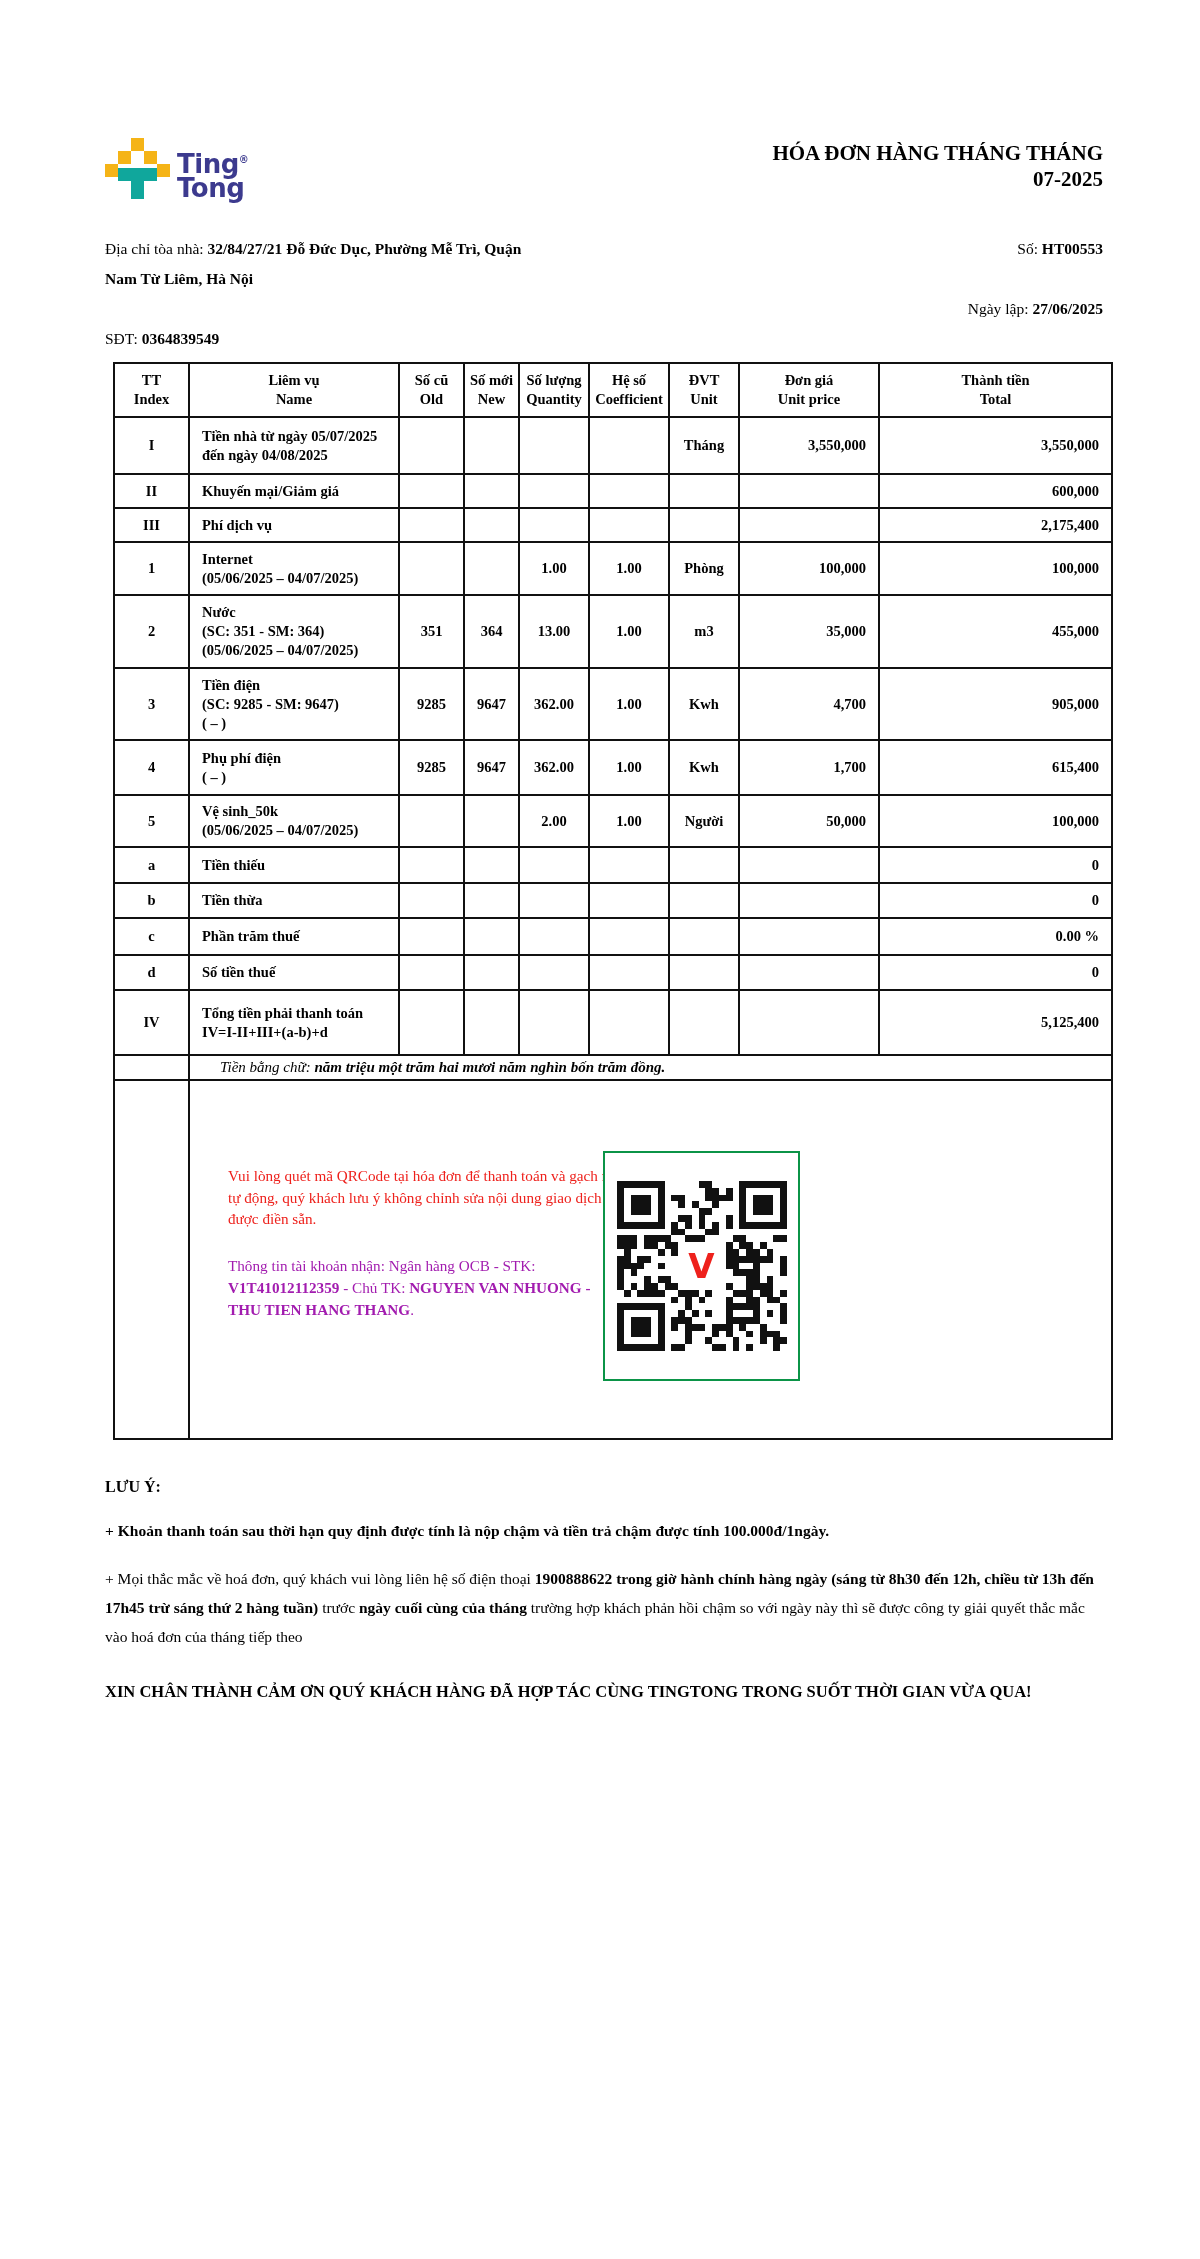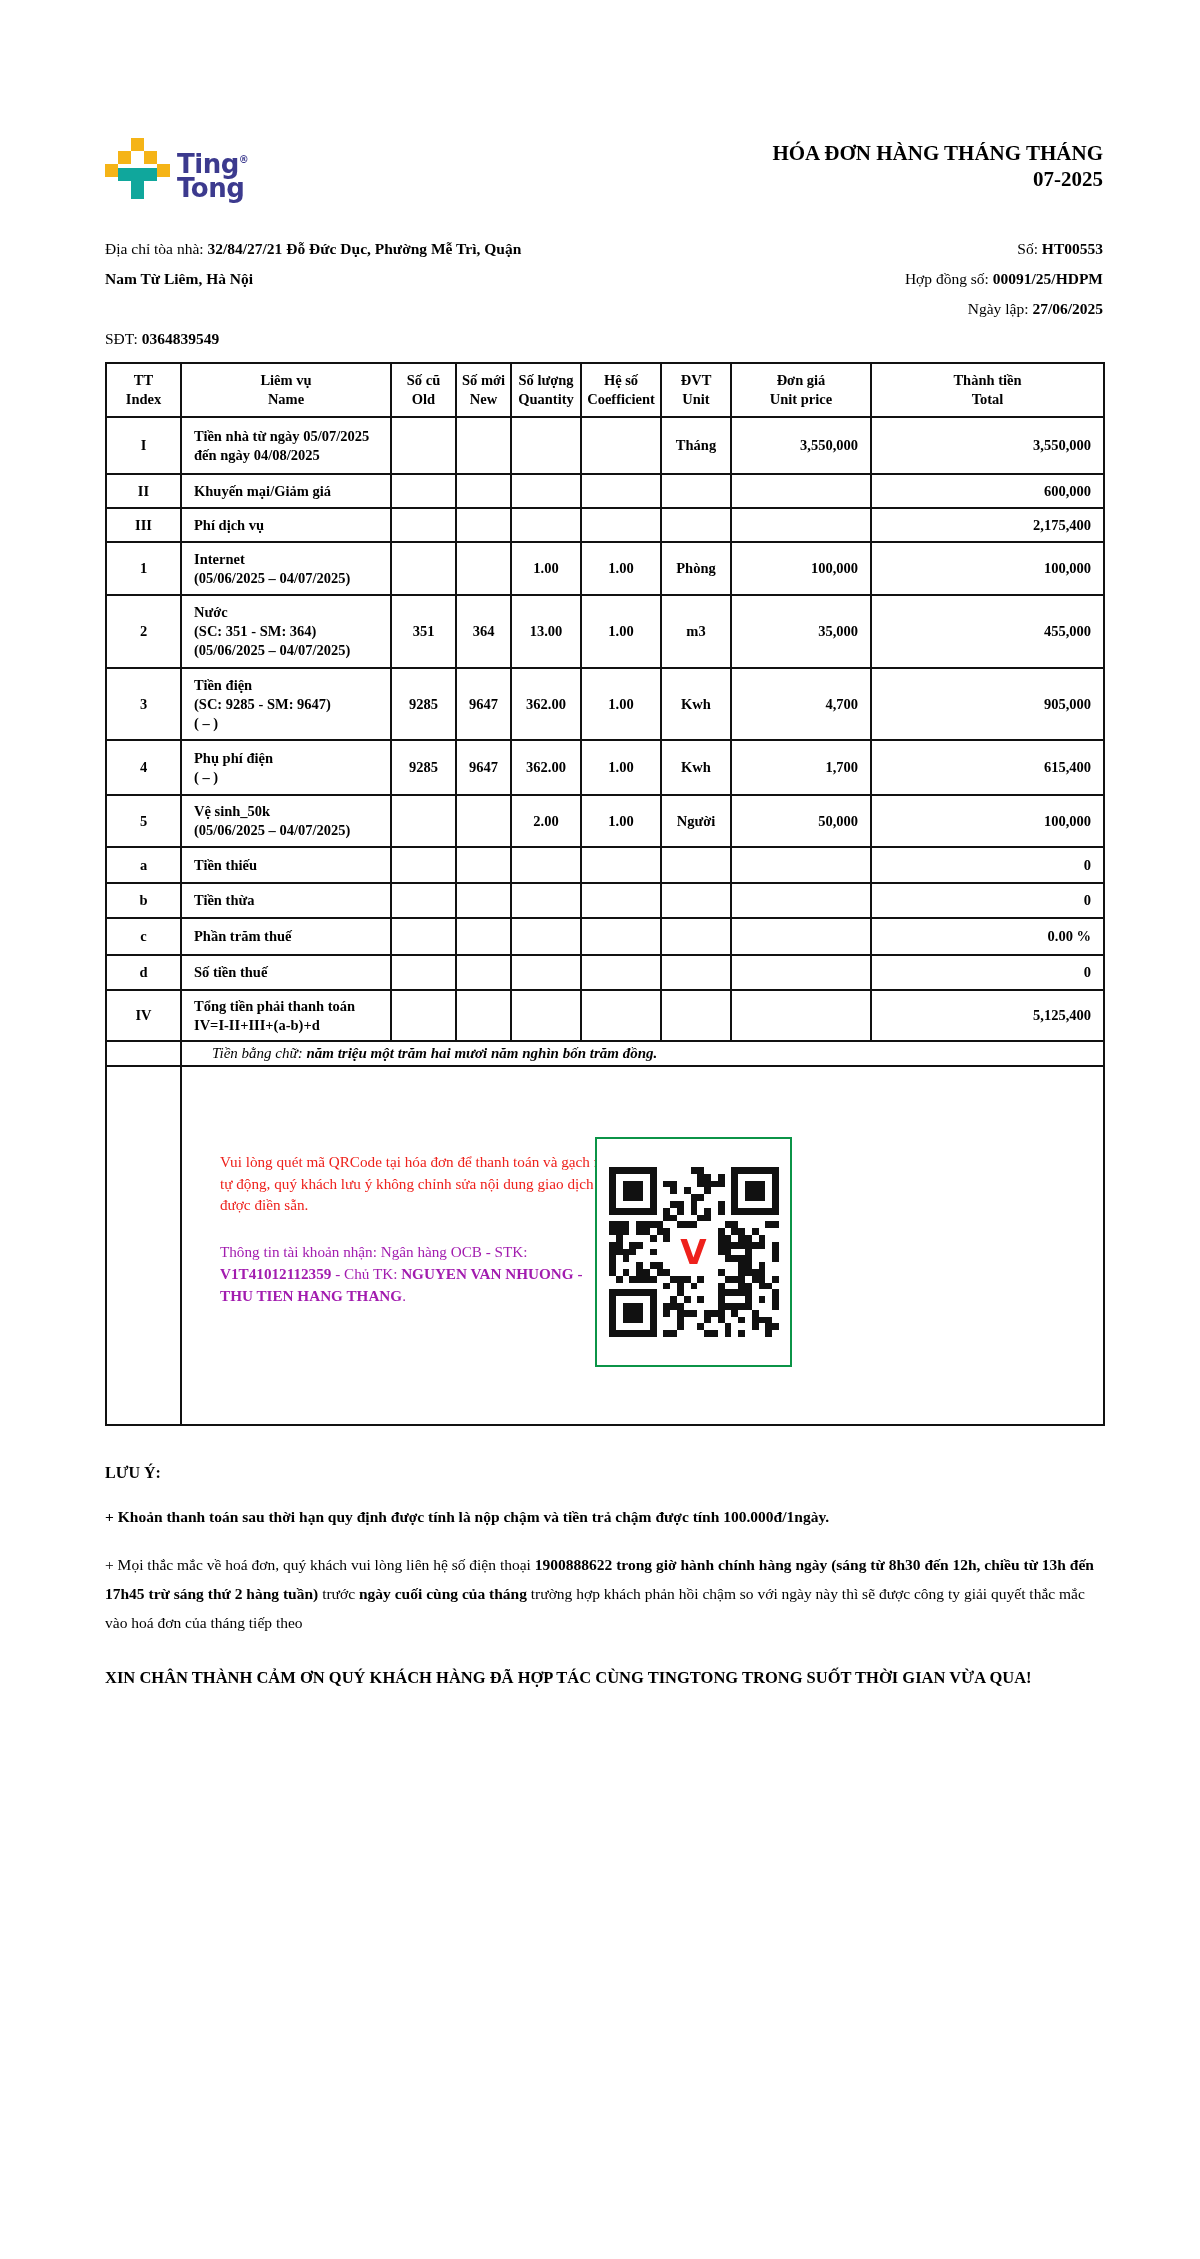--- a/index.html
+++ b/index.html
@@ -19,21 +19,21 @@
   .reg{font-size:10px;vertical-align:super;}
   .doc-title{width:355px;text-align:right;font-weight:bold;font-size:21px;line-height:26px;margin-top:2px;}
 
   
   .info{margin-top:0;font-size:15.5px;}
   .info-row{display:flex;line-height:30px;}
   .info-left{width:490px;}
   .info-right{flex:1;text-align:right;}
 
   
-  table.invoice{border-collapse:collapse;width:998px;margin-top:8px;font-size:14.5px;table-layout:fixed;}
+  table.invoice{border-collapse:collapse;width:998px;margin-top:8px;font-size:14.5px;table-layout:fixed;margin-left:8px;}
   table.invoice th,table.invoice td{border:2px solid #111;vertical-align:middle;overflow:hidden;}
   table.invoice th{font-weight:bold;padding:6px 1px;line-height:19px;text-align:center;}
   table.invoice td{font-weight:bold;line-height:19px;padding:2px 3px;}
   thead tr{height:54px;}
   .c-index{text-align:center;}
   .c-name{text-align:left;padding-left:12px !important;}
   .c-num,.c-unit{text-align:center;}
   .c-money{text-align:right;padding-right:12px !important;}
 
   .words-cell{font-weight:normal !important;font-style:italic;padding-left:30px !important;font-size:15px;}
@@ -85,21 +85,20 @@
       <div class="doc-title">HÓA ĐƠN HÀNG THÁNG THÁNG 07-2025</div>
     </div>
 
     <div class="info">
       <div class="info-row">
         <div class="info-left"><span>Địa chỉ tòa nhà: </span><span style="font-weight: bold;">32/84/27/21 Đỗ Đức Dục, Phường Mễ Trì, Quận</span></div>
         <div class="info-right"><span>Số: </span><span style="font-weight: bold;">HT00553</span></div>
       </div>
       <div class="info-row">
         <div class="info-left"><span style="font-weight: bold;">Nam Từ Liêm, Hà Nội</span></div>
-        <div class="info-right"><span>Hợp đồng số: </span><span style="font-weight: bold;">00091/25/HDPM</span></div>
       </div>
       <div class="info-row">
         <div class="info-right"><span>Ngày lập: </span><span style="font-weight: bold;">27/06/2025</span></div>
       </div>
       <div class="info-row">
         <div class="info-left"><span>SĐT: </span><span style="font-weight: bold;">0364839549</span></div>
         <div class="info-right"></div>
       </div>
     </div>
 
@@ -313,21 +312,21 @@
               <div>Số tiền thuế</div>
             </td>
             <td class="c-num"></td>
             <td class="c-num"></td>
             <td class="c-num"></td>
             <td class="c-num"></td>
             <td class="c-unit"></td>
             <td class="c-money"></td>
             <td class="c-money">0</td>
           </tr>
-          <tr style="height: 51px;">
+          <tr style="height: 65px;">
             <td class="c-index">IV</td>
             <td class="c-name">
               <div>Tổng tiền phải thanh toán</div>
               <div>IV=I-II+III+(a-b)+d</div>
             </td>
             <td class="c-num"></td>
             <td class="c-num"></td>
             <td class="c-num"></td>
             <td class="c-num"></td>
             <td class="c-unit"></td>

